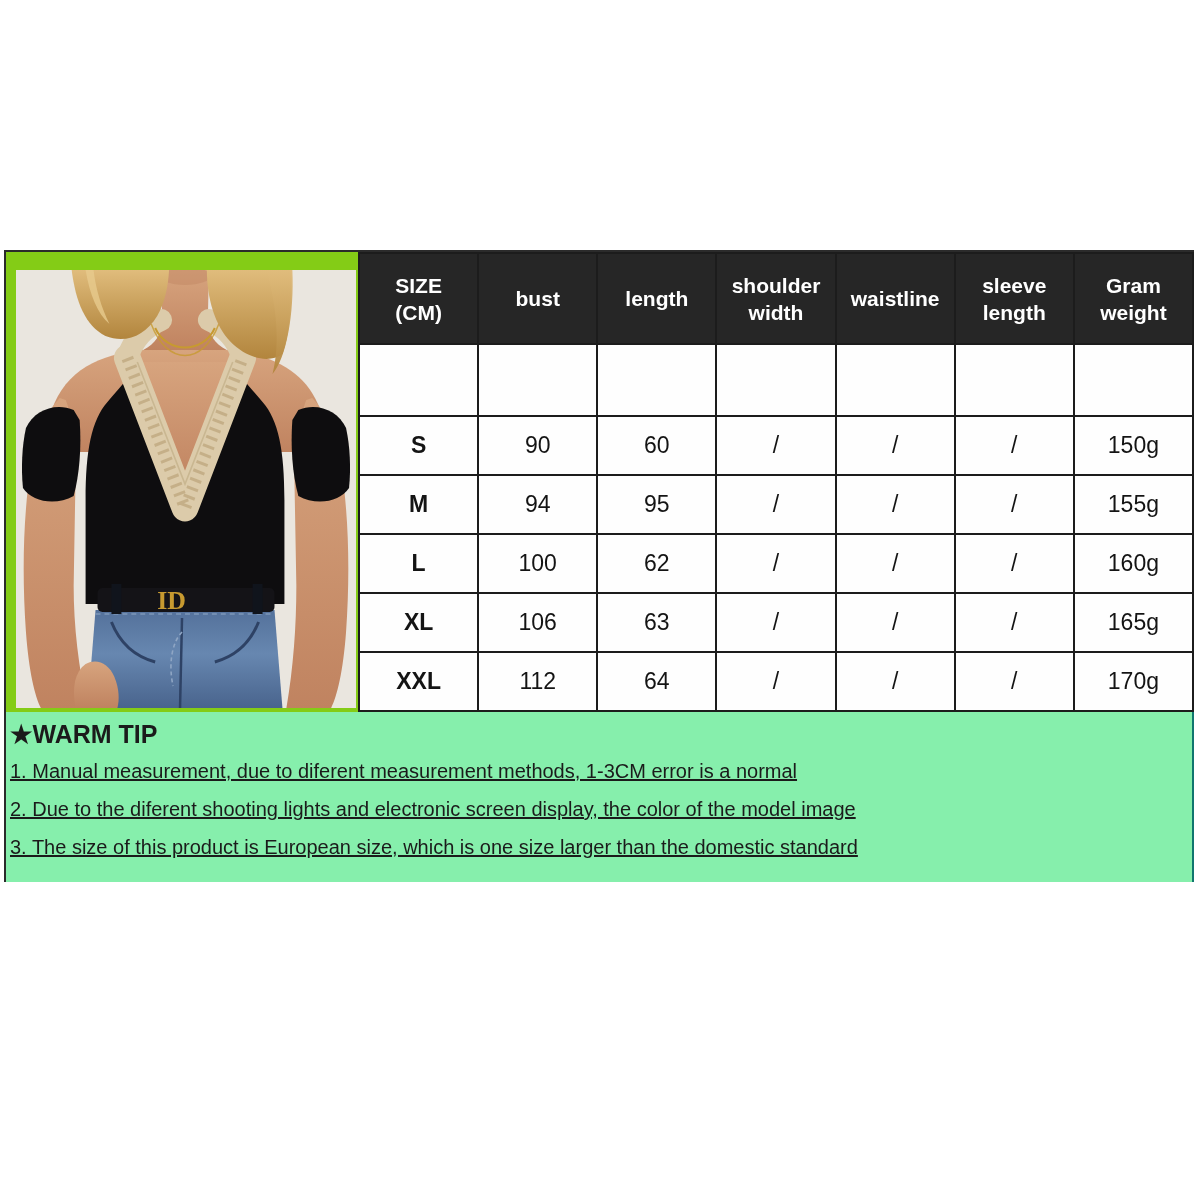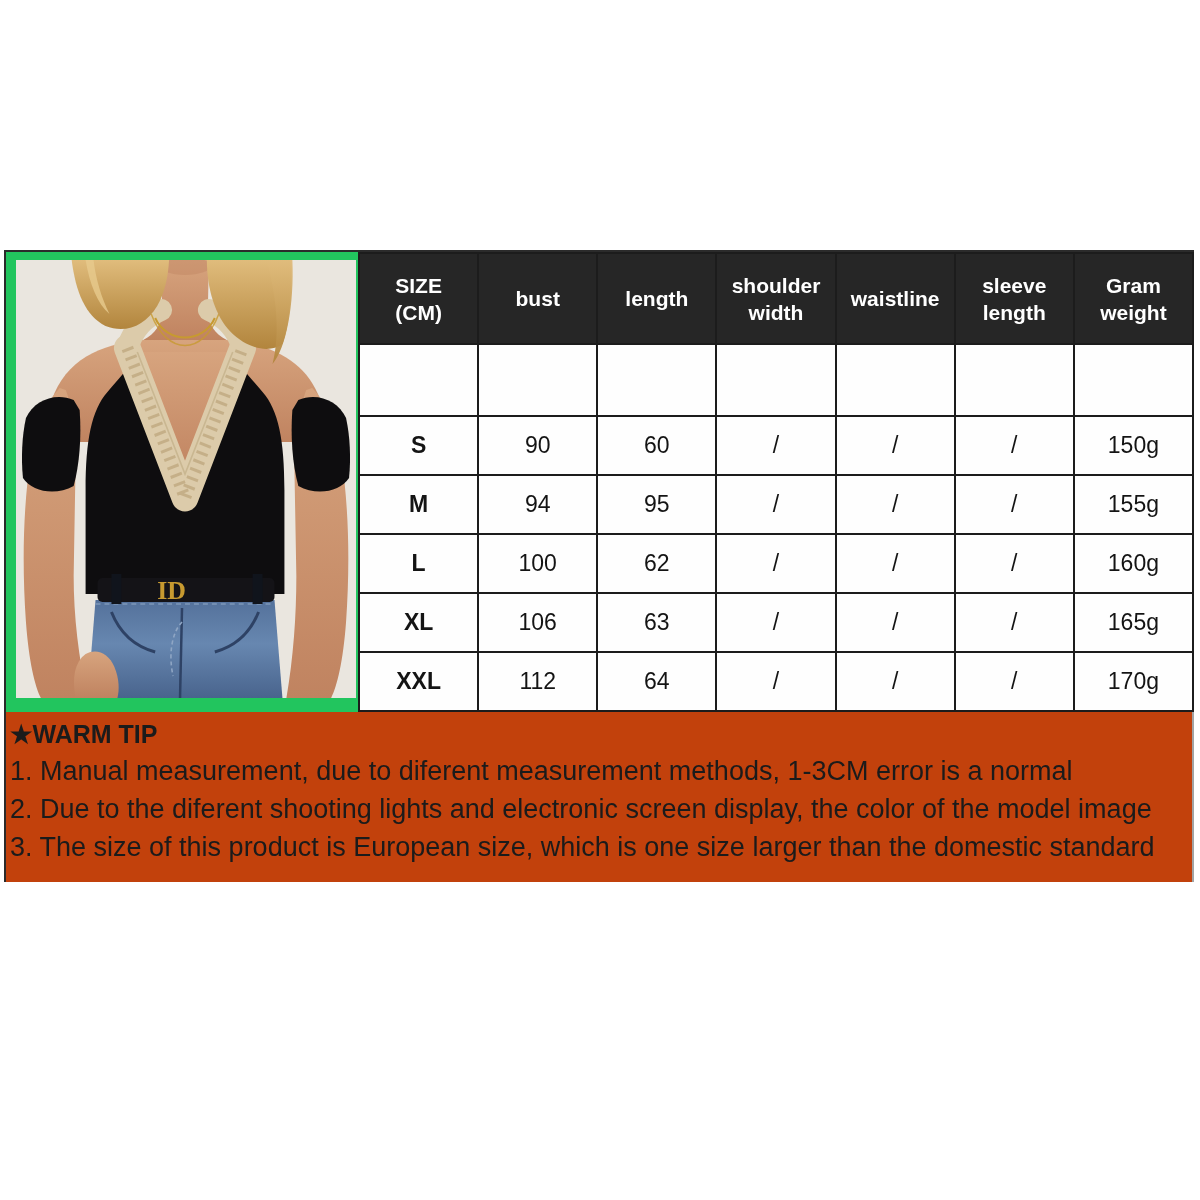--- a/index.html
+++ b/index.html
@@ -5,41 +5,41 @@
   * { margin:0; padding:0; box-sizing:border-box; }
   html,body { width:1200px; height:1200px; background:#ffffff;
               font-family:"Liberation Sans", sans-serif; color:#1b1b1b; }
   .canvas { position:relative; width:1200px; height:1200px; background:#ffffff; overflow:hidden; }
 
   .content { position:absolute; left:4px; top:250px; width:1190px; }
 
   
   .main-row { display:flex; align-items:stretch;
               border-top:2px solid #2b2b2b; border-left:2px solid #2b2b2b; }
-  .photo-cell { width:352px; background:#22c55e; padding:8px 2px 0 10px; }
+  .photo-cell { width:352px; background:#84cc16; padding:18px 2px 0 10px; }
   .photo-cell svg { display:block; }
 
   table.size-table { width:836px; table-layout:fixed; border-collapse:collapse; background:#fefefe; }
   table.size-table col { width:14.2857%; }
   table.size-table th, table.size-table td {
       border:2px solid #1c1c1c; text-align:center; vertical-align:middle;
       overflow:hidden; }
   table.size-table thead tr { height:91px; }
   table.size-table th { background:#262626; color:#ffffff; font-weight:bold;
       font-size:21px; line-height:27px; }
   table.size-table tbody tr { height:59px; }
   table.size-table tbody tr.empty-row { height:72px; }
   table.size-table td { font-size:23px; color:#141414; }
   table.size-table td.size-col { font-weight:bold; }
 
   
-  .tips { border-left:2px solid #2b2b2b; border-right:2px solid #a3a3a3;
-          padding:4px 6px 16px 4px; background:#c2410c; }
+  .tips { border-left:2px solid #2b2b2b; border-right:2px solid #0f766e;
+          padding:4px 6px 16px 4px; background:#86efac; }
   .tips-title { font-size:25px; font-weight:bold; line-height:36px; }
-  .tip-line { font-size:27px; line-height:38px; white-space:nowrap; }
+  .tip-line { font-size:20px; line-height:38px; white-space:nowrap;text-decoration:underline; }
 </style>
 </head>
 <body>
 
 <div class="canvas">
   <div class="content">
 
     <div class="main-row">
 
       <div class="photo-cell">

